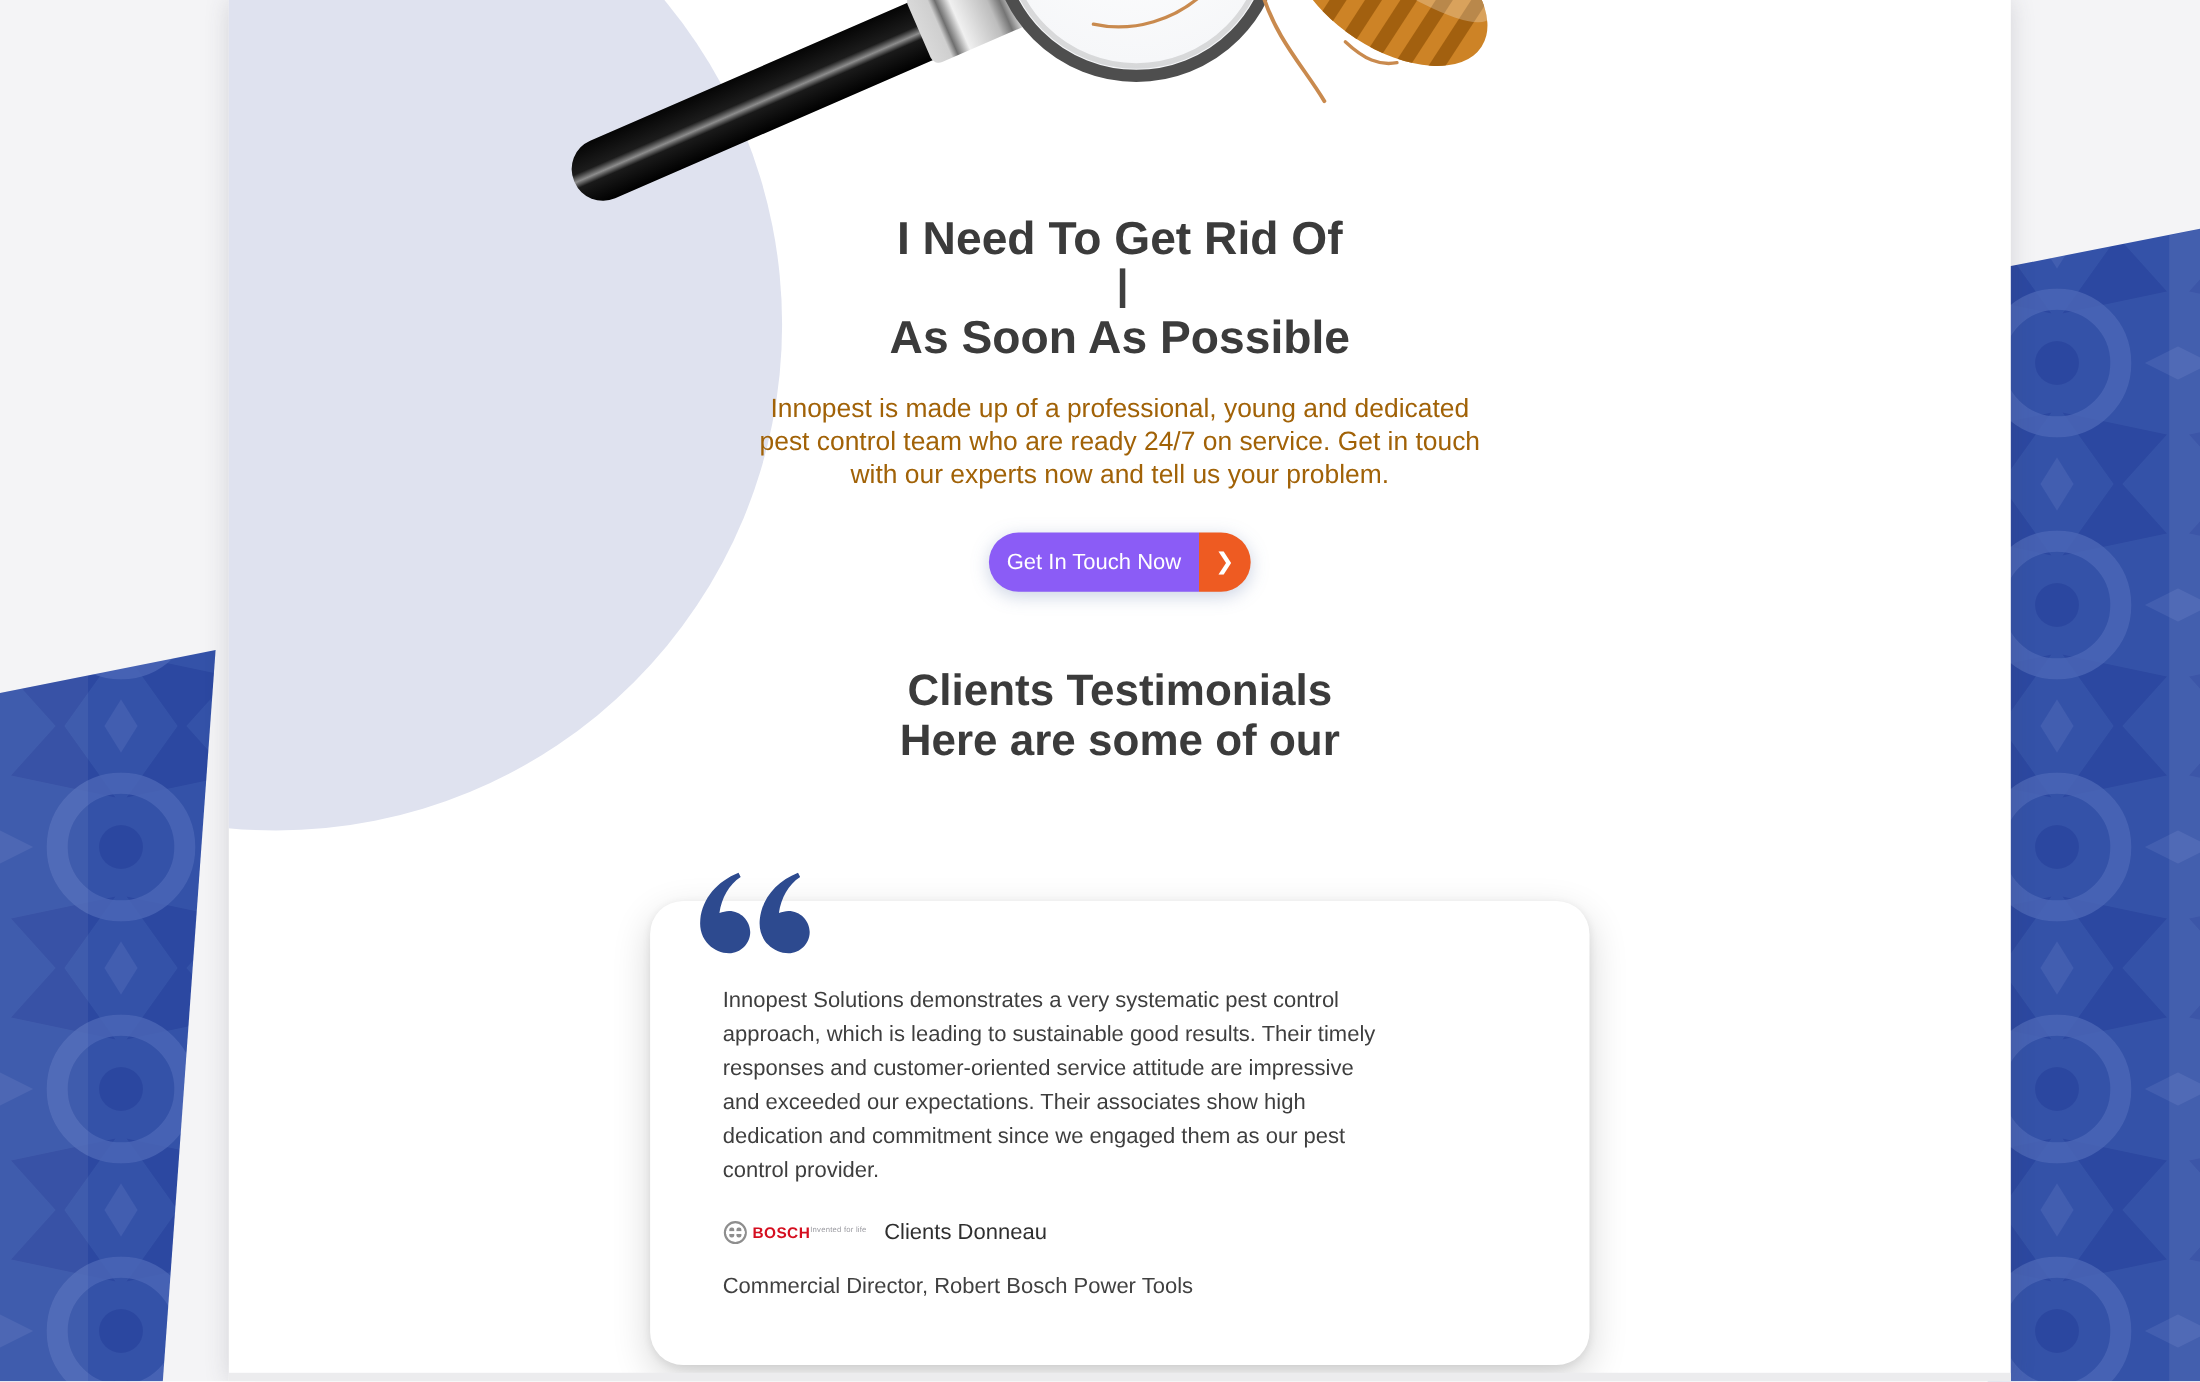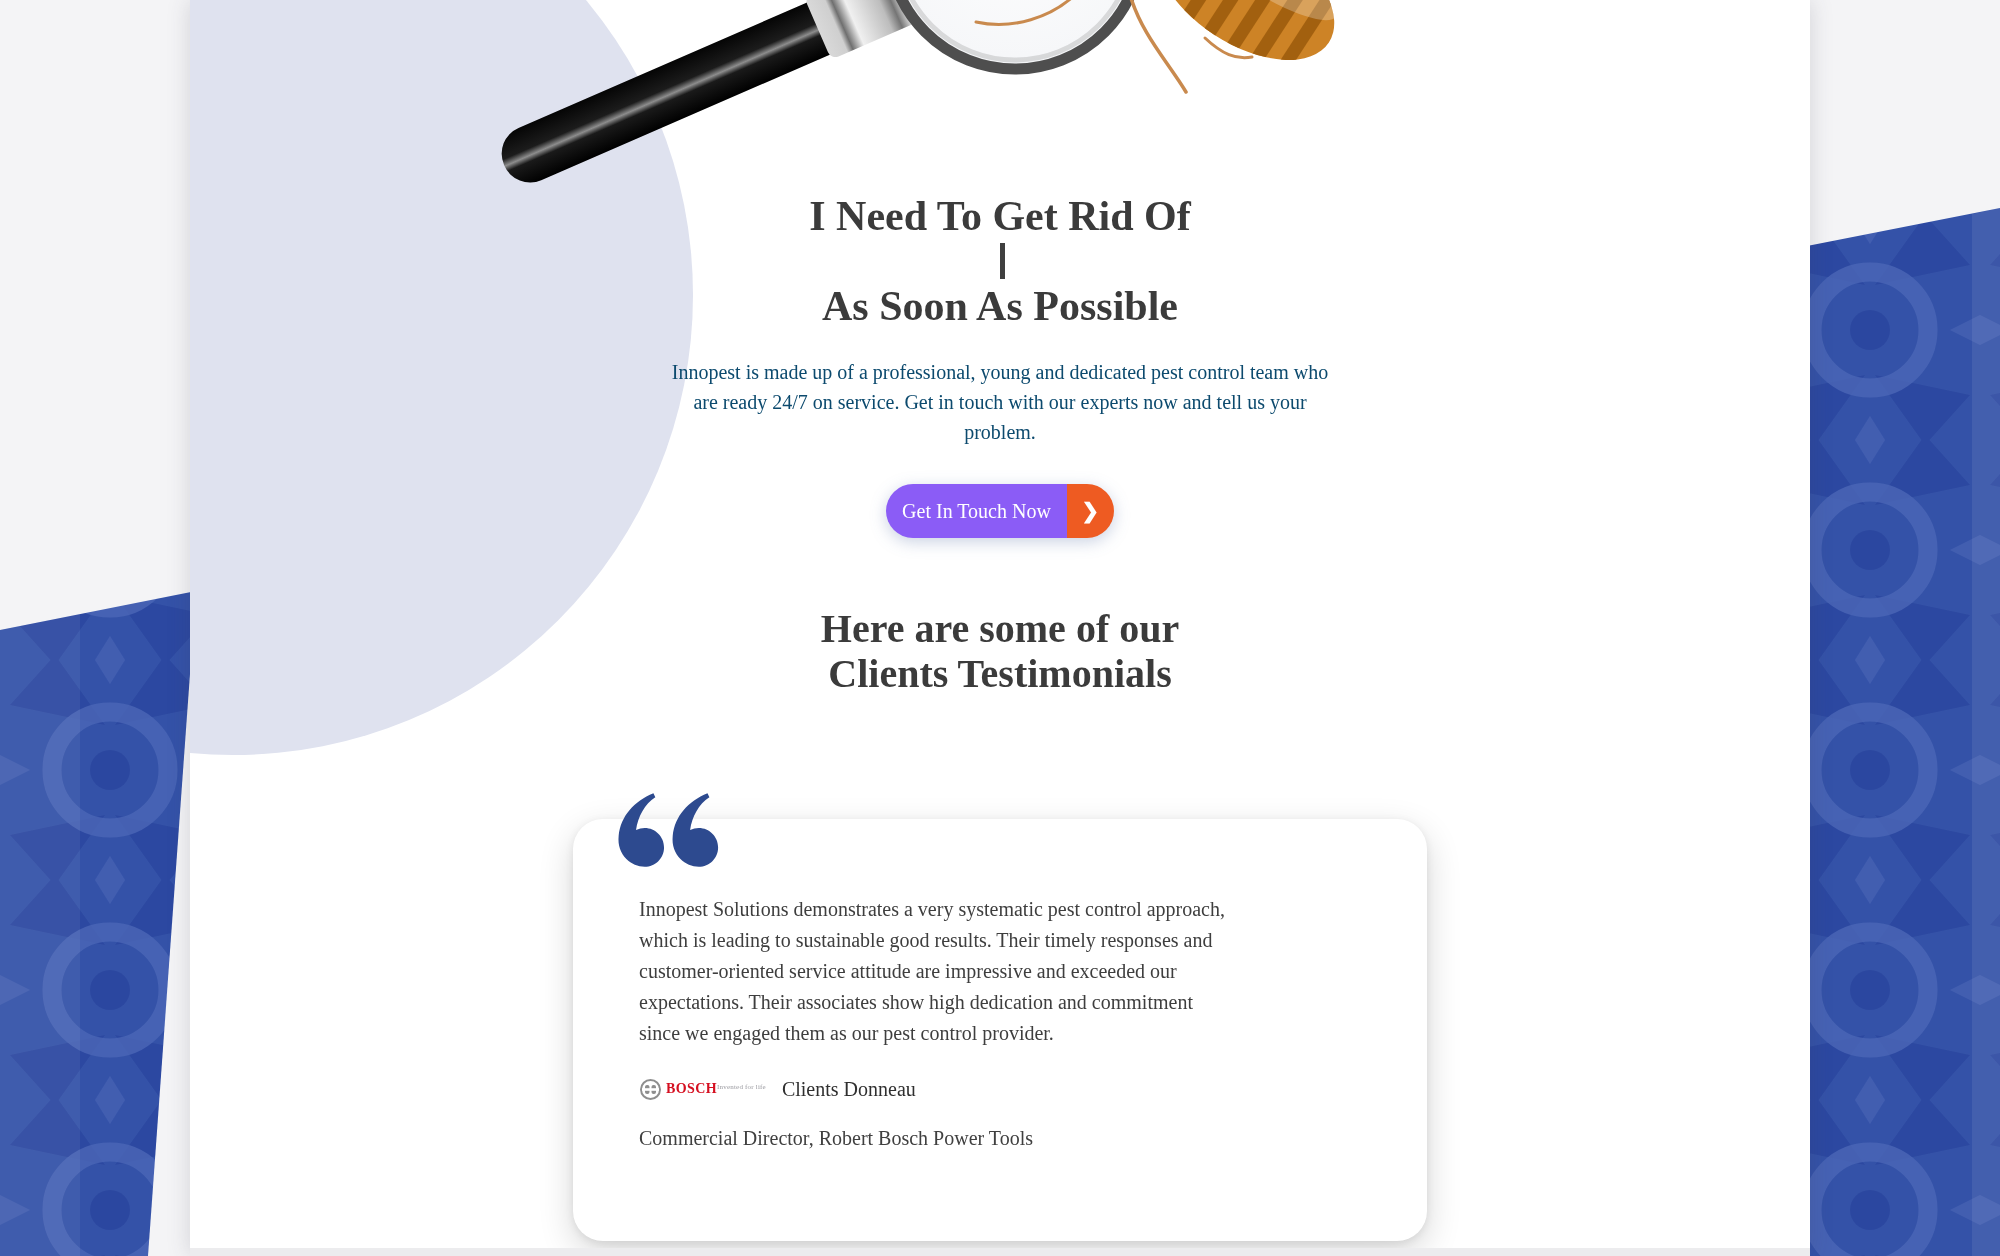--- a/index.html
+++ b/index.html
@@ -6,40 +6,39 @@
   #viewport{
     position:relative;width:2000px;height:1256px;overflow:hidden;
     background:#f4f4f6;
     font-family:"Liberation Sans","DejaVu Sans",sans-serif;
     color:#3b3b3b;
   }
   
   .bg-pattern{position:absolute;left:0;top:0;width:2000px;height:1256px;display:block;}
   
   .page{
-    position:absolute;left:190px;top:0;width:1620px;height:1256px;
+    position:absolute;left:208px;top:0;width:1620px;height:1256px;
     background:#ffffff;overflow:hidden;
     box-shadow:0 0 22px rgba(60,60,80,.18);
-    font-family:Liberation Serif, serif;
   }
   .lavender-circle{
     position:absolute;left:-417px;top:-165px;width:920px;height:920px;
     border-radius:50%;background:#dfe2ef;
   }
   .magnifier-svg{position:absolute;left:0;top:0;width:1620px;height:220px;display:block;}
   
   .hero{position:relative;text-align:center;padding-top:194px;}
   .hero-title{font-size:42px;line-height:45px;font-weight:700;color:#3b3b3b;margin:0;}
   .hero-highlight{color:#f26a22;}
   .typing-cursor{
     display:inline-block;width:5px;height:36px;background:#3f3f3f;
     margin-left:4px;vertical-align:-4px;
   }
   .hero-desc{
-    width:670px;margin:28px auto 0;font-size:20px;line-height:30px;color:#0c4a6e;
+    width:670px;margin:28px auto 0;font-size:24px;line-height:30px;color:#a16207;
   }
   .cta-button{
     display:inline-flex;margin-top:37px;height:54px;cursor:pointer;
     filter:drop-shadow(0 4px 8px rgba(45,74,142,.25));
   }
   .cta-label{
     background:#8b5cf6;color:#ffffff;font-size:20px;line-height:54px;
     padding:0 16px;border-radius:27px 0 0 27px;white-space:nowrap;
   }
   .cta-arrow{
@@ -176,22 +175,22 @@
       </h1>
       <p class="hero-desc">Innopest is made up of a professional, young and dedicated pest control team who are ready 24/7 on service. Get in touch with our experts now and tell us your problem.</p>
       <div class="cta-button">
         <span class="cta-label">Get In Touch Now</span>
         <span class="cta-arrow">❯</span>
       </div>
     </section>
 
     <section class="testimonials">
       <h2 class="testimonials-heading">
+        <div>Clients Testimonials</div>
         <div>Here are some of our</div>
-        <div>Clients Testimonials</div>
       </h2>
 
       <div class="testimonial-card">
         <svg class="quote-svg" viewBox="0 0 116 80">
           <g fill="#2d4a8f">
             <path d="M46,2 C26,10 12,26 10,46 C9,56 12,64 18,70 C23,75 30,78 37,78 C48,78 57,69 57,58 C57,47 48,38 37,38 C34,38 31,39 28,40 C30,26 37,13 48,6 Z"></path>
             <path transform="translate(56,0)" d="M46,2 C26,10 12,26 10,46 C9,56 12,64 18,70 C23,75 30,78 37,78 C48,78 57,69 57,58 C57,47 48,38 37,38 C34,38 31,39 28,40 C30,26 37,13 48,6 Z"></path>
           </g>
         </svg>
 

